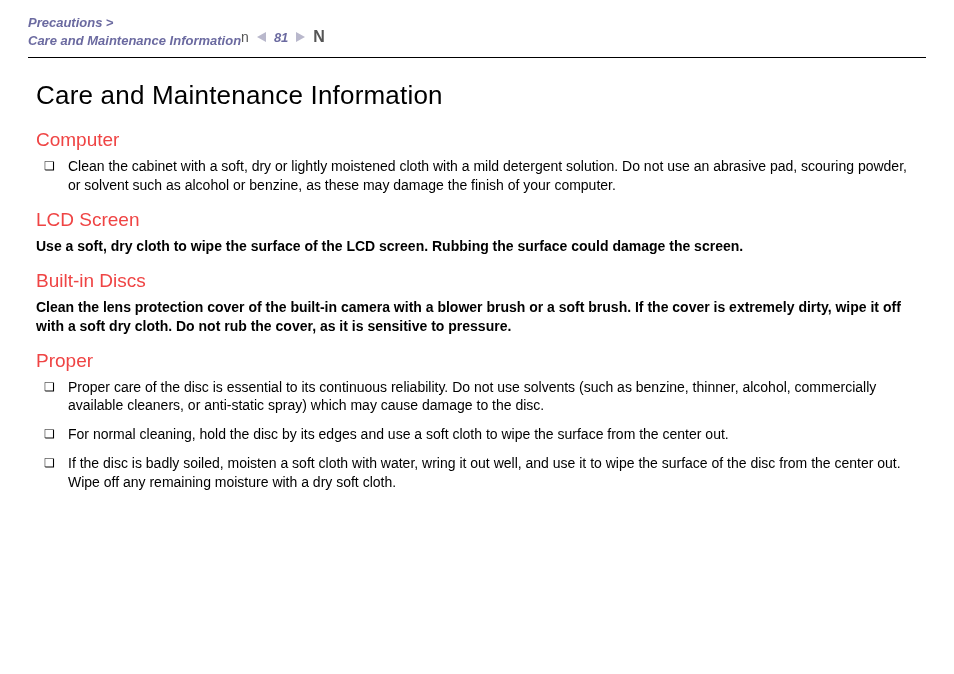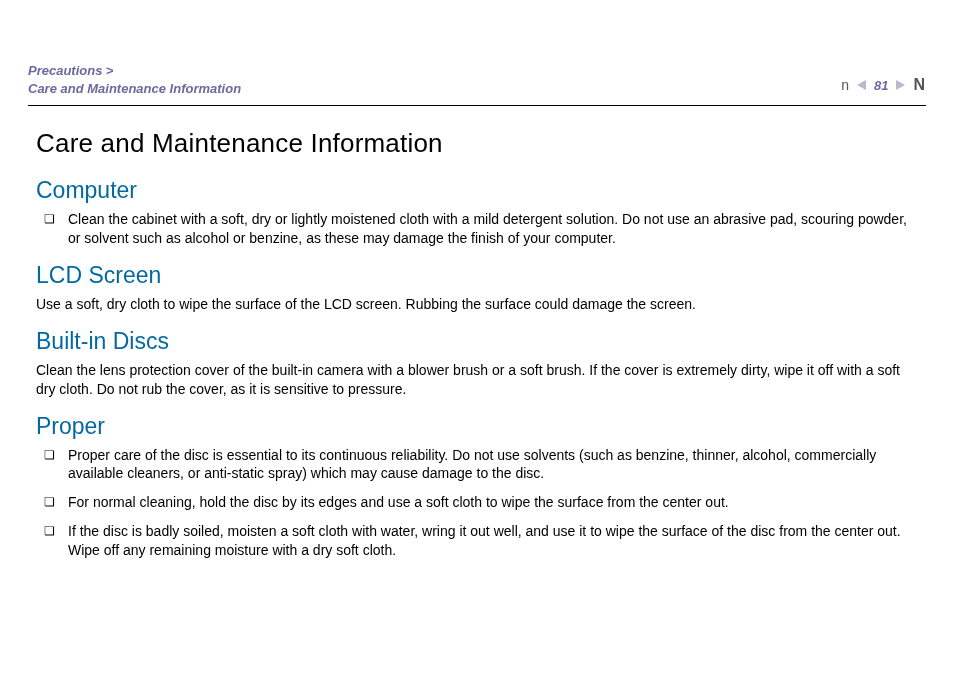--- a/index.html
+++ b/index.html
@@ -13,25 +13,23 @@
     overflow: hidden;
   }
   .page {
     padding: 14px 28px 0 28px;
     box-sizing: border-box;
   }
 
   
   .hdr {
     display: flex;
-    justify-content: space-between;
     align-items: flex-start;
     padding-bottom: 8px;
     border-bottom: 1px solid #000;
-    margin-top: 48px;
   }
   .crumbs {
     font-family: Arial, Helvetica, sans-serif;
     font-weight: 700;
     font-style: italic;
     font-size: 13px;
     color: #6b6aa0;
     line-height: 1.35;
   }
   .crumbs .chev {
@@ -65,29 +63,30 @@
   .body {
     padding: 22px 8px 0 8px;
   }
   h1.title {
     font-size: 26px;
     font-weight: 400;
     margin: 0 0 18px 0;
     letter-spacing: 0.2px;
   }
   h2.sec {
-    font-size: 23px;
+    font-size: 19px;
     font-weight: 400;
-    color: #0369a1;
+    color: #ef4444;
     margin: 14px 0 6px 0;
   }
   p.para {
     font-size: 14px;
     line-height: 1.35;
     margin: 4px 0 10px 0;
+    font-weight: bold;
   }
   ul.bul {
     list-style: none;
     padding: 0;
     margin: 4px 0 8px 0;
   }
   ul.bul > li {
     position: relative;
     padding-left: 32px;
     font-size: 14px;

